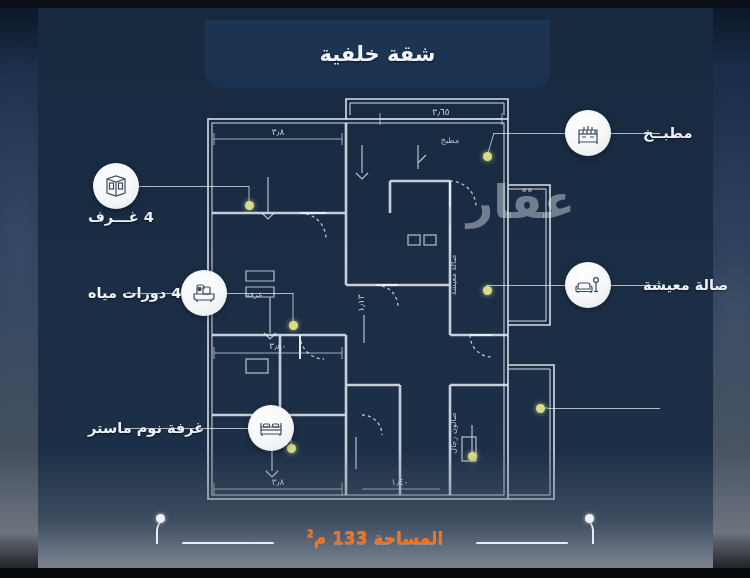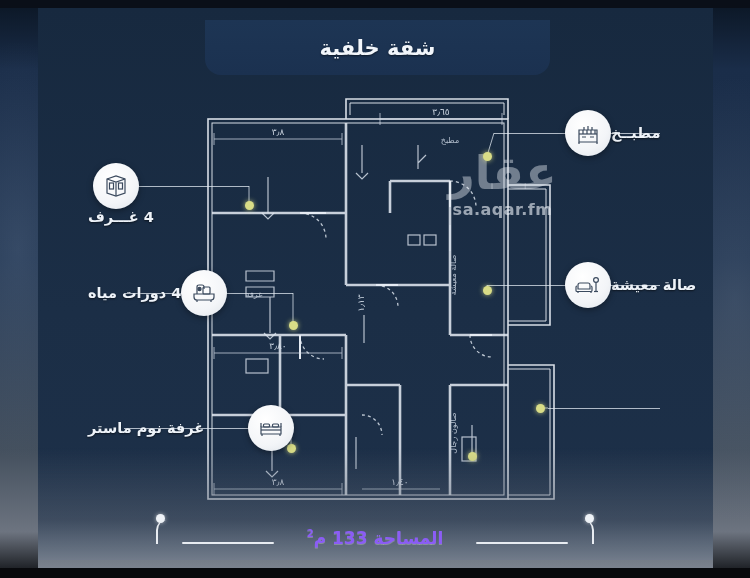--- a/index.html
+++ b/index.html
@@ -37,21 +37,21 @@
     background:linear-gradient(180deg,#17293f 0%,#1b2e46 55%,#1d3049 100%);
   }
   .card-fade{
     position:absolute;left:38px;bottom:10px;width:675px;height:120px;
     background:linear-gradient(180deg,rgba(29,48,73,0) 0%,rgba(90,100,115,.55) 60%,rgba(140,148,160,.85) 100%);
     pointer-events:none;
   }
 
   
   .title-bar{
-    position:absolute;left:205px;top:20px;width:345px;height:55px;
+    position:absolute;left:205px;top:20px;width:345px;height:68px;
     background:linear-gradient(180deg,#1d3554 0%,#1b3150 100%);
     border-radius:0 0 16px 16px;
     display:flex;align-items:center;justify-content:center;
   }
   .title-bar .t{
     color:#f2f6fb;font-size:21px;font-weight:bold;letter-spacing:1px;
     text-shadow:0 1px 2px rgba(0,0,0,.5);
   }
 
   
@@ -64,53 +64,53 @@
     background:radial-gradient(circle at 38% 32%,#ffffff 0%,#f3f5f8 60%,#dfe4ea 100%);
     display:flex;align-items:center;justify-content:center;
     box-shadow:0 2px 6px rgba(0,0,0,.35);
     flex:0 0 auto;
   }
   .feat .bubble svg{display:block;}
   .feat .lbl{
     color:#eef3f9;font-size:14.5px;font-weight:bold;white-space:nowrap;
     text-shadow:0 1px 2px rgba(0,0,0,.55);
   }
-  .feat.right .lbl{margin-right:10px;}
+  .feat.right .lbl{margin-right:10px;margin-left:32px;}
   .feat.left  .lbl{margin-left:10px;}
 
   
   .lead{position:absolute;height:1px;background:rgba(226,233,242,.75);}
 
   
   .dot{
     position:absolute;width:9px;height:9px;border-radius:50%;
     background:#d9dd87;box-shadow:0 0 5px rgba(217,221,135,.85);
   }
 
   
   .wm{
-    position:absolute;left:430px;top:150px;width:145px;
-    text-align:center;pointer-events:none;user-select:none;
+    position:absolute;left:430px;top:179px;width:145px;
+    pointer-events:none;user-select:none;
   }
   .wm .ar{
     font-size:46px;font-weight:bold;color:rgba(236,241,247,.42);
     line-height:1;letter-spacing:1px;
   }
   .wm .en{
     font-size:16px;font-weight:bold;color:rgba(236,241,247,.62);
     letter-spacing:.5px;margin-top:4px;direction:ltr;
   }
 
   
   .footer{
     position:absolute;left:150px;bottom:14px;width:450px;height:50px;
   }
   .foot-txt{
     position:absolute;left:0;right:0;top:14px;text-align:center;
-    color:#8b5cf6;font-size:17px;font-weight:bold;
+    color:#f97316;font-size:17px;font-weight:bold;
     text-shadow:0 1px 0 rgba(255,255,255,.25);
   }
   .foot-txt sup{font-size:10px;}
   .bracket{position:absolute;top:4px;width:118px;height:26px;}
   .bracket.l{left:6px;}
   .bracket.r{right:6px;}
   .bracket .line{
     position:absolute;bottom:0;height:2px;width:92px;background:#e8ecf1;border-radius:2px;
   }
   .bracket.l .line{left:26px;}
@@ -226,21 +226,20 @@
     <g fill="#cfd9e6" font-size="8" font-family="DejaVu Sans, sans-serif" opacity=".85" text-anchor="middle">
       <text x="300" y="58">مطبخ</text>
       <text x="306" y="190" transform="rotate(-90 306 190)">صالة معيشة</text>
       <text x="306" y="348" transform="rotate(-90 306 348)">صالون رجال</text>
       <text x="104" y="212">غرفة</text>
     </g>
   </svg>
 
   <div class="wm">
     <div class="ar">عقار</div>
-    <div class="en">sa.aqar.fm</div>
   </div>
 
   <div class="title-bar">
     <span class="t">شقة خلفية</span>
   </div>
 
   <div class="lead" style="left:494px;top:133px;width:166px;"></div>
   <div class="lead" style="left:487px;top:285px;width:173px;"></div>
   <div class="lead" style="left:548px;top:408px;width:112px;"></div>
   <div class="lead" style="left:124px;top:186px;width:125px;"></div>

